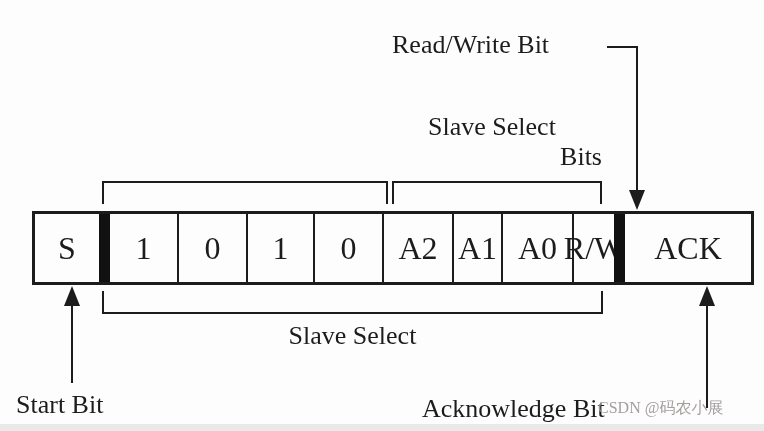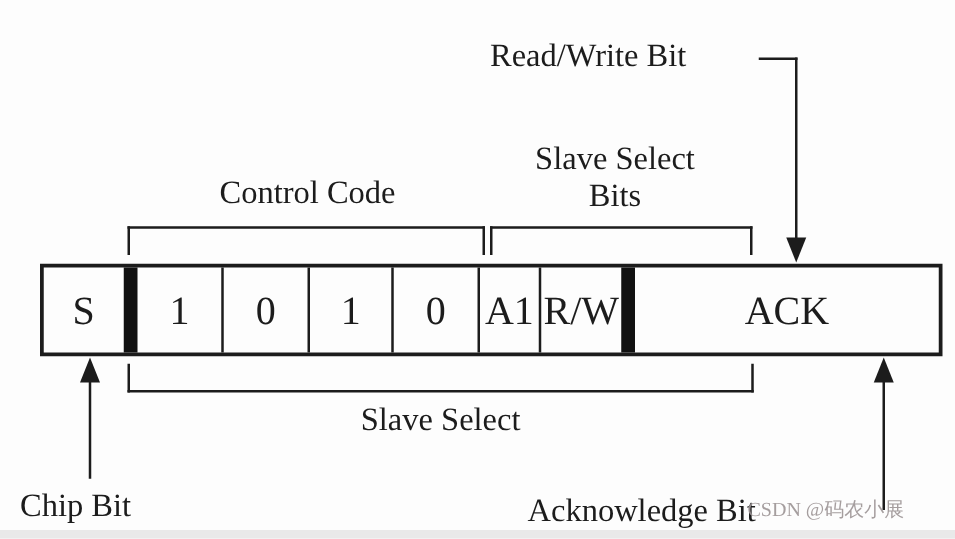--- a/index.html
+++ b/index.html
@@ -17,21 +17,21 @@
     left:32px;top:211px;width:722px;height:74px;
     border:3px solid #1c1c1c;box-sizing:border-box;
     display:flex;align-items:stretch;background:#fdfdfd;
   }
   .cell{
     display:flex;align-items:center;justify-content:center;
     font-size:32px;box-sizing:border-box;
   }
   .thickbar{width:11px;background:#111;}
   .bl{border-left:2px solid #1c1c1c;}
-  .w64{width:64px}.w66{width:66px}.w67{width:67px}.w68{width:49px}
+  .w64{width:64px}.w66{width:42px}.w67{width:67px}.w68{width:49px}
   .w69{width:69px}.w70{width:70px}.w71{width:71px}
   .flexfill{flex:1;text-align:right;}
   
   .bracket-top{
     border-top:2px solid #1c1c1c;border-left:2px solid #1c1c1c;border-right:2px solid #1c1c1c;
     box-sizing:border-box;height:23px;top:181px;
   }
   .bracket-bottom{
     border-bottom:2px solid #1c1c1c;border-left:2px solid #1c1c1c;border-right:2px solid #1c1c1c;
     box-sizing:border-box;height:23px;top:291px;
@@ -58,48 +58,49 @@
 </head>
 <body>
 
 <div id="stage">
 
   <div class="abs lbl" style="left:392px;top:30px;">Read/Write Bit</div>
   <div class="abs hline" style="left:607px;top:46px;width:31px;"></div>
   <div class="abs vline" style="left:636px;top:46px;height:146px;"></div>
   <div class="abs arrow-down" style="left:629px;top:190px;"></div>
 
-  <div class="abs lbl centered" style="left:102px;top:139px;width:288px;">Control Code</div>
   <div class="abs bracket-top" style="left:102px;width:286px;"></div>
 
   <div class="abs" style="left:382px;top:112px;width:220px;">
     <div class="lbl centered" style="line-height:30px;">Slave Select</div>
-    <div class="lbl centered" style="line-height:30px;">Bits</div>
+    <div class="lbl centered" style="line-height:30px;text-align:right;">Bits</div>
   </div>
   <div class="abs bracket-top" style="left:392px;width:210px;"></div>
 
   <div id="bit-row" class="abs">
     <div class="cell w64">S</div>
     <div class="thickbar"></div>
     <div class="cell w67">1</div>
     <div class="cell w69 bl">0</div>
     <div class="cell w67 bl">1</div>
     <div class="cell w69 bl">0</div>
+    <div class="cell w70 bl">A2</div>
     <div class="cell w68 bl">A1</div>
+    <div class="cell w71 bl">A0</div>
     <div class="cell w66 bl">R/W</div>
     <div class="thickbar"></div>
     <div class="cell flexfill">ACK</div>
   </div>
 
   <div class="abs bracket-bottom" style="left:102px;width:501px;"></div>
   <div class="abs lbl centered" style="left:102px;top:321px;width:501px;">Slave Select</div>
 
   <div class="abs arrow-up" style="left:64px;top:286px;"></div>
   <div class="abs vline" style="left:71px;top:304px;height:79px;"></div>
-  <div class="abs lbl" style="left:16px;top:390px;">Chip Bit</div>
+  <div class="abs lbl" style="left:16px;top:390px;">Start Bit</div>
 
   <div class="abs arrow-up" style="left:699px;top:286px;"></div>
   <div class="abs vline" style="left:706px;top:304px;height:104px;"></div>
   <div class="abs lbl" style="left:422px;top:394px;">Acknowledge Bit</div>
 
   <div id="watermark" class="abs">CSDN @码农小展</div>
 
   <div id="bottom-strip" class="abs"></div>
 </div>
 

